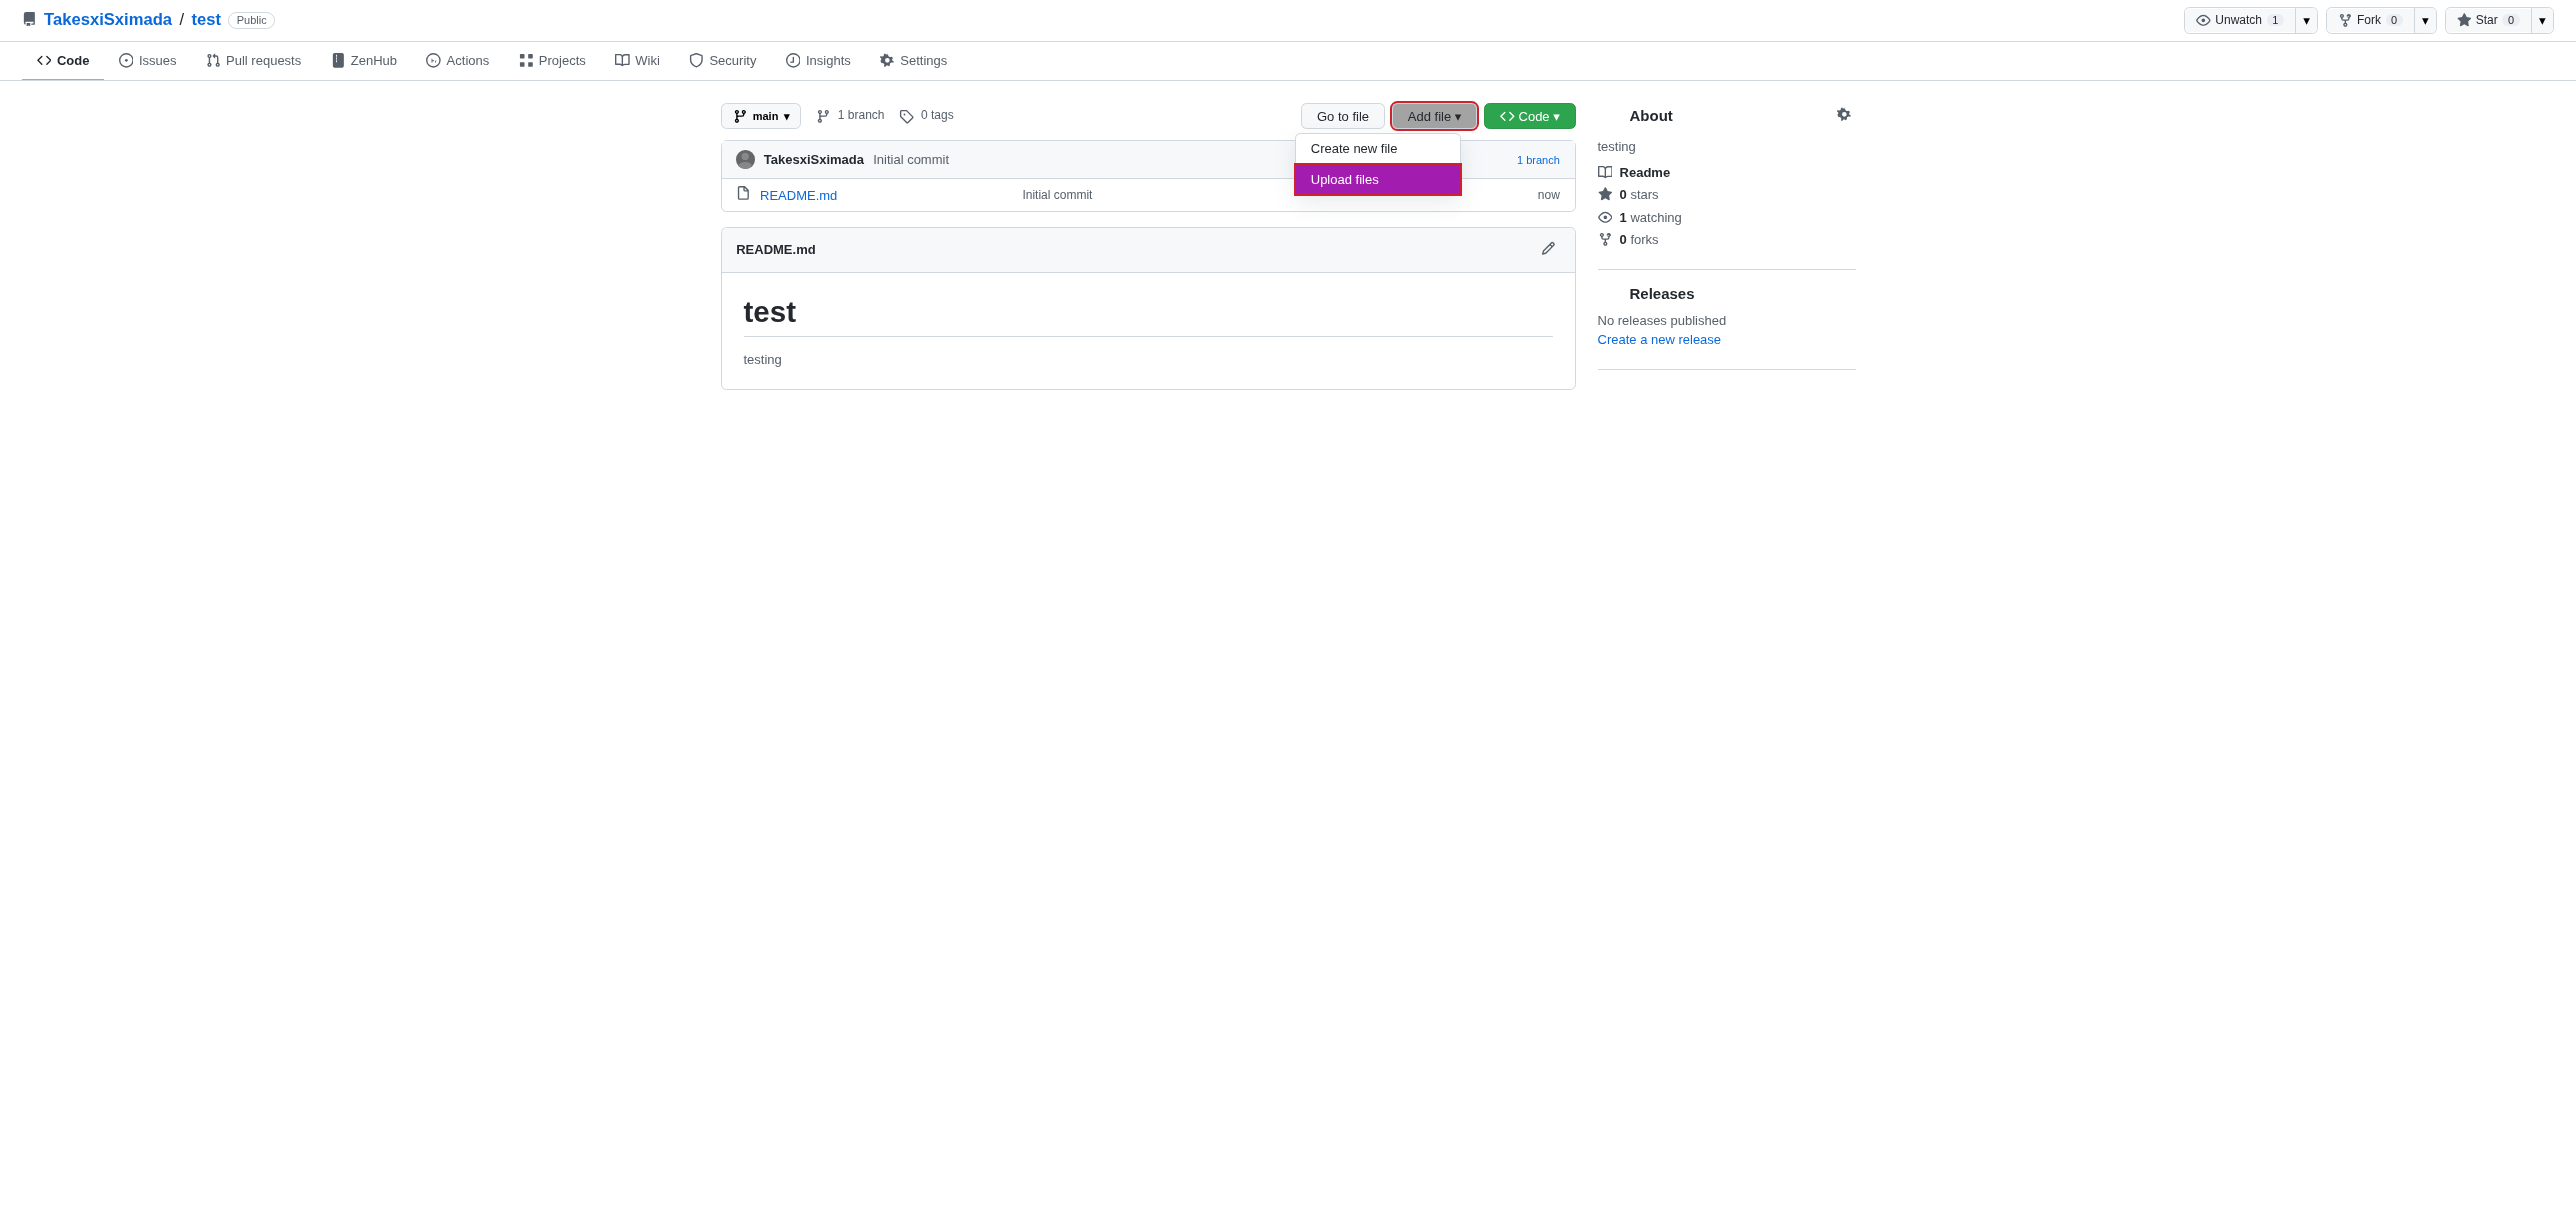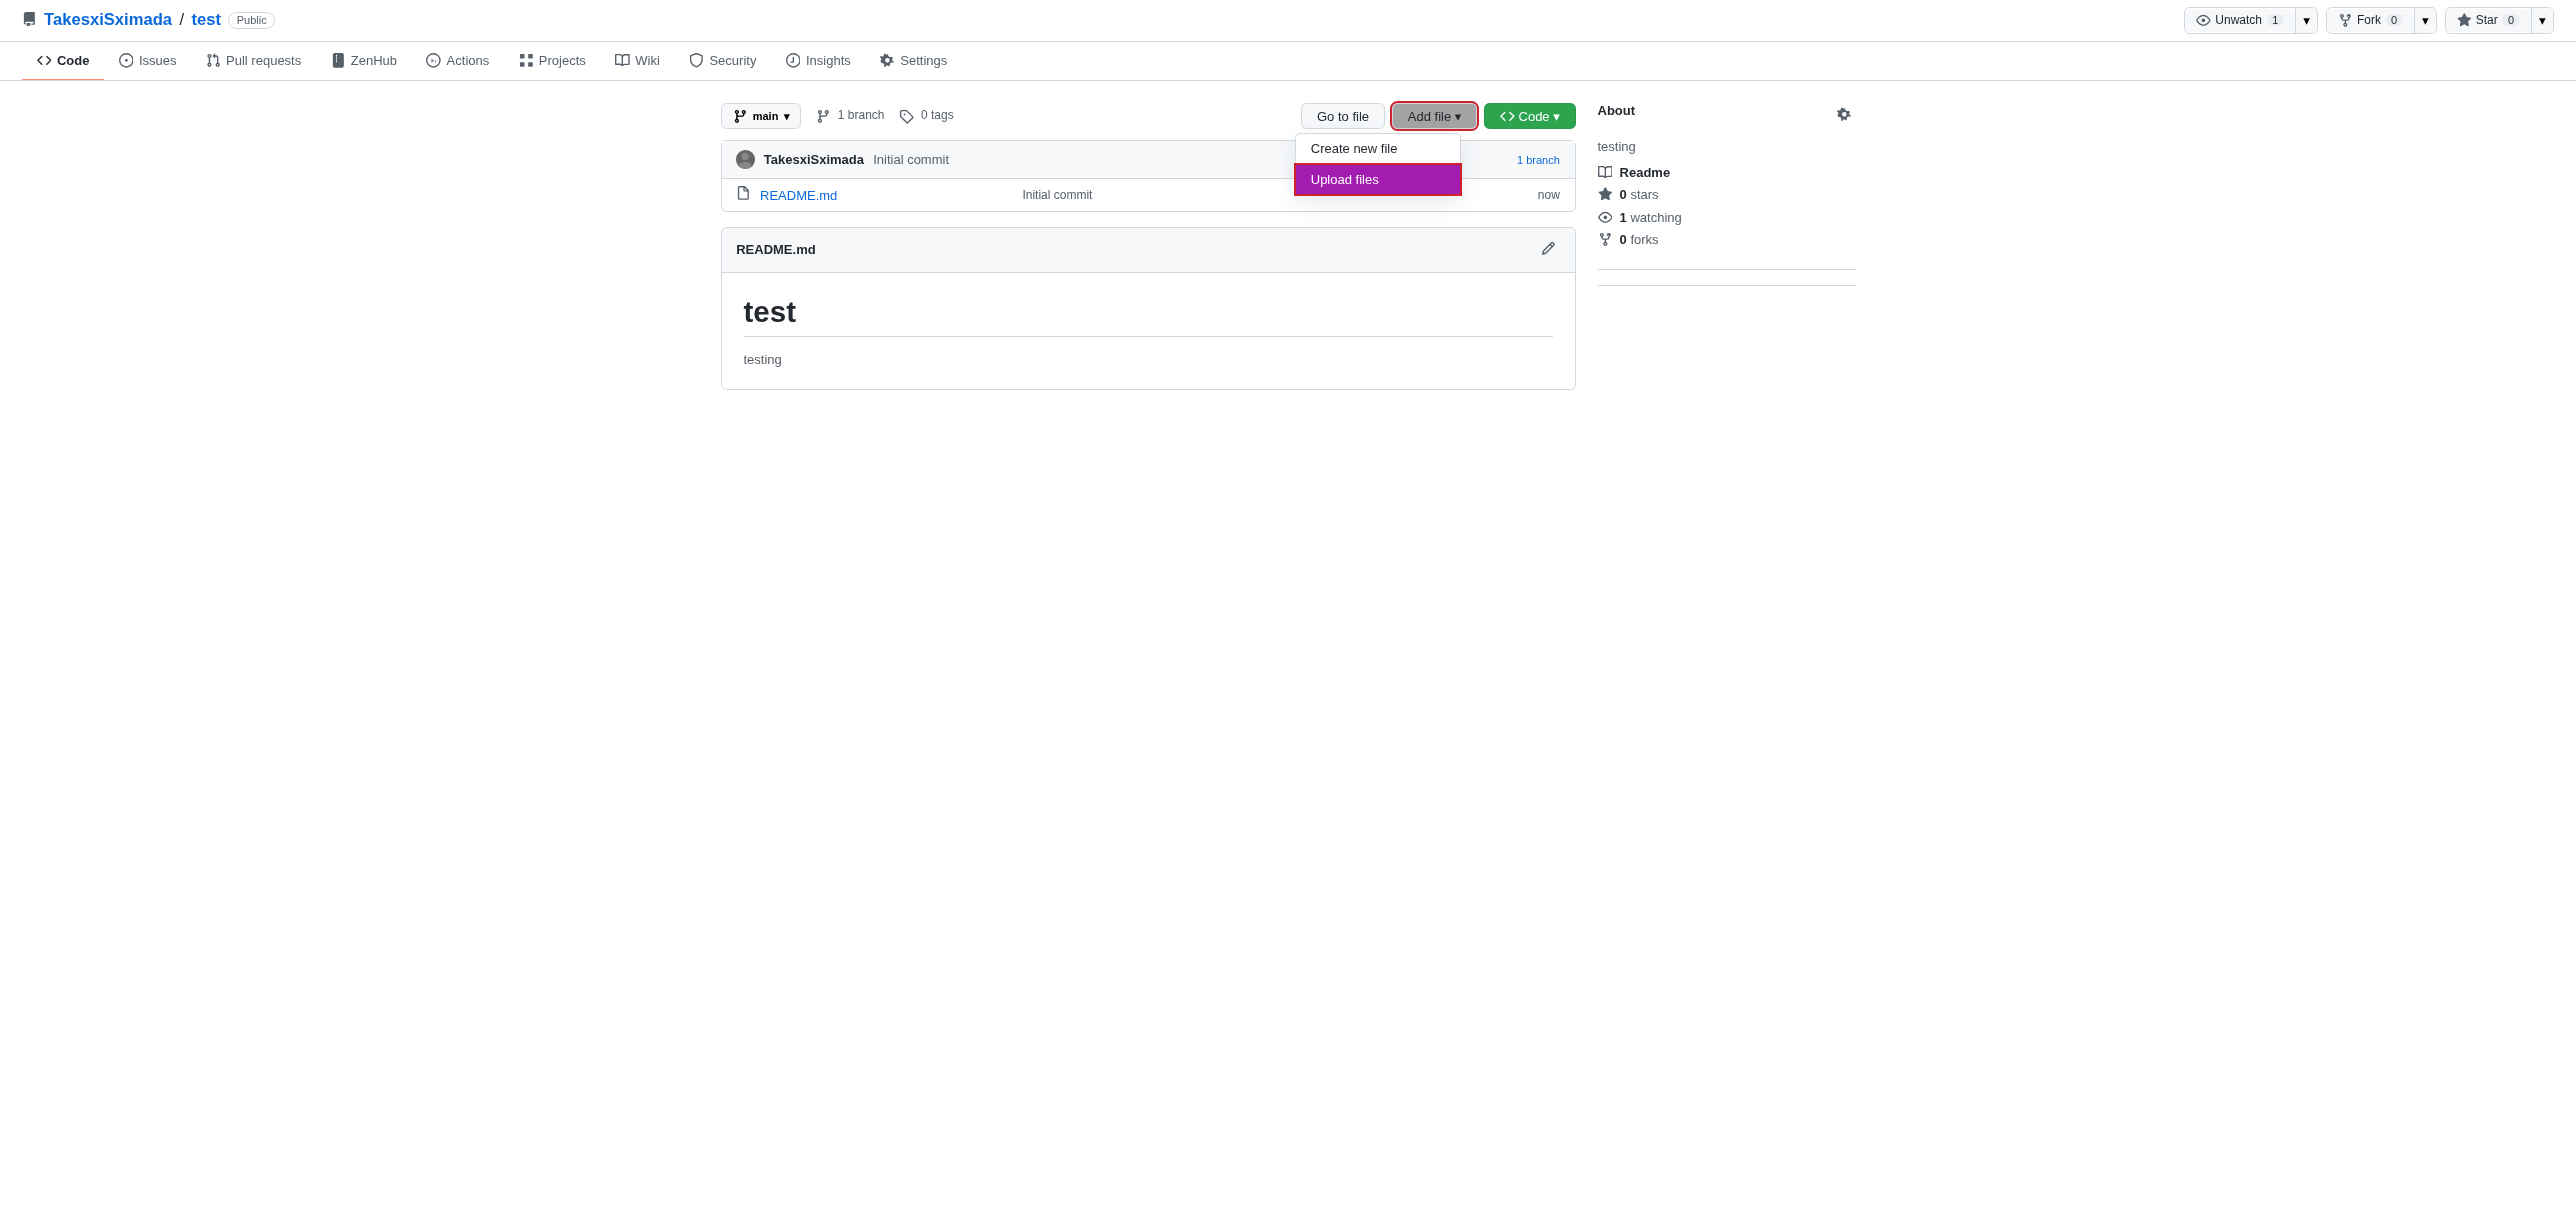--- a/index.html
+++ b/index.html
@@ -62,21 +62,21 @@
     
     .readme-box { border: 0.9px solid #d0d7de; border-radius: 5.5px; padding: 0; }
     .readme-header { display: flex; align-items: center; justify-content: space-between; padding: 9.2px 14.7px; background: #f6f8fa; border-bottom: 0.9px solid #d0d7de; border-radius: 5.5px 5.5px 0 0; font-weight: 600; font-size: 13px; }
     .readme-body { padding: 22px; }
     .readme-body h1 { font-size: 29.5px; font-weight: 700; border-bottom: 0.9px solid #d0d7de; padding-bottom: 7.4px; margin-bottom: 14.7px; }
     .readme-body p { color: #57606a; font-size: 13px; }
 
     
     .sidebar { width: 258px; flex-shrink: 0; }
     .sidebar-section { margin-bottom: 22px; }
-    .sidebar-title { display: flex; justify-content: space-between; font-size: 13px; font-weight: 600; margin-bottom: 11px; color: #24292f; }
+    .sidebar-title { display: flex; align-items: center; justify-content: space-between; font-size: 15px; font-weight: 600; margin-bottom: 11px; color: #24292f; margin-left: 32px; }
     .sidebar-desc { font-size: 13px; color: #57606a; margin-bottom: 11px; }
     .sidebar-divider { border: none; border-top: 0.9px solid #d0d7de; margin: 14.7px 0; }
     .sidebar-stat { display: flex; align-items: flex-start; gap: 7.4px; font-size: 13px; color: #57606a; margin-bottom: 7.4px; }
     .sidebar-stat a { color: #24292f; text-decoration: none; font-weight: 600; }
     .sidebar-link { color: #0969da; text-decoration: none; font-size: 13px; display: block; margin-top: 3.7px; }
     .sidebar-no-content { font-size: 13px; color: #57606a; margin-bottom: 3.7px; }
 
     
     .add-file-container { position: relative; }
 
@@ -319,16 +319,23 @@
         <span><a href="#">1</a> <span>watching</span></span>
       </div>
       <div class="sidebar-stat">
         <svg width="14.7" height="14.7" viewBox="0 0 16 16" fill="#57606a">
             <path fill-rule="evenodd" d="M5 3.25a.75.75 0 11-1.5 0 .75.75 0 011.5 0zm0 2.122a2.25 2.25 0 10-1.5 0v.878A2.25 2.25 0 005.75 8.5h1.5v2.128a2.251 2.251 0 101.5 0V8.5h1.5a2.25 2.25 0 002.25-2.25v-.878a2.25 2.25 0 10-1.5 0v.878a.75.75 0 01-.75.75h-4.5A.75.75 0 015 6.25v-.878zm3.75 7.378a.75.75 0 11-1.5 0 .75.75 0 011.5 0zm3-8.75a.75.75 0 11-1.5 0 .75.75 0 011.5 0z"></path>
           </svg>
         <span><a href="#">0</a> <span>forks</span></span>
       </div>
     </div>
     <hr class="sidebar-divider">
+    <div class="sidebar-section">
+      <div class="sidebar-title">
+        <span>Releases</span>
+      </div>
+      <p class="sidebar-no-content">No releases published</p>
+      <a class="sidebar-link" href="#">Create a new release</a>
+    </div>
     <hr class="sidebar-divider">
   </div>
 </div>
 
 
 </body></html>

